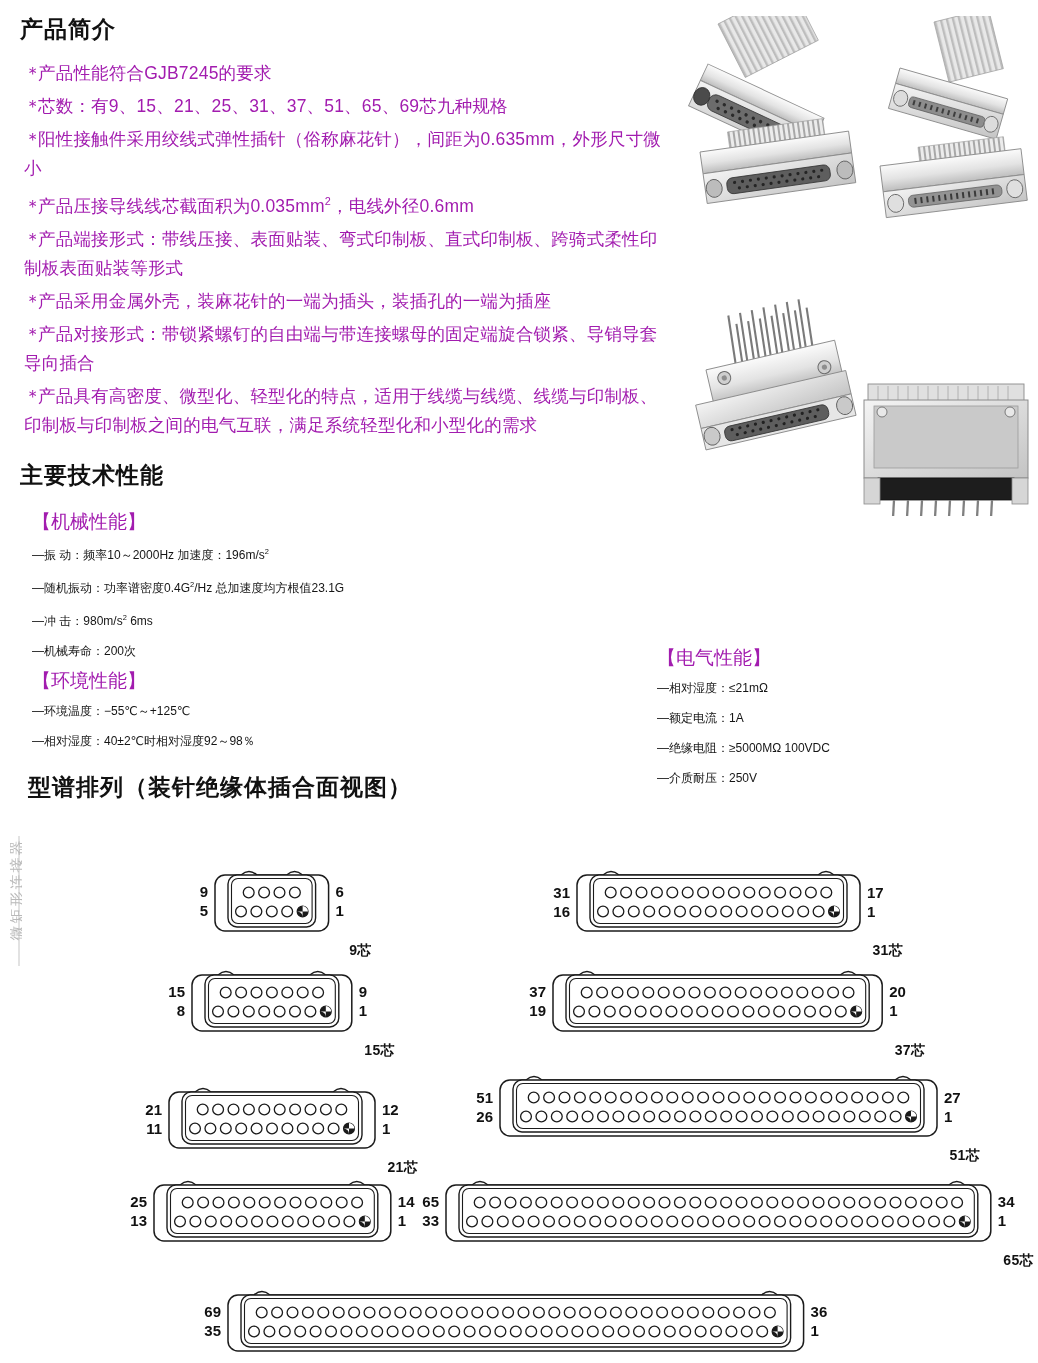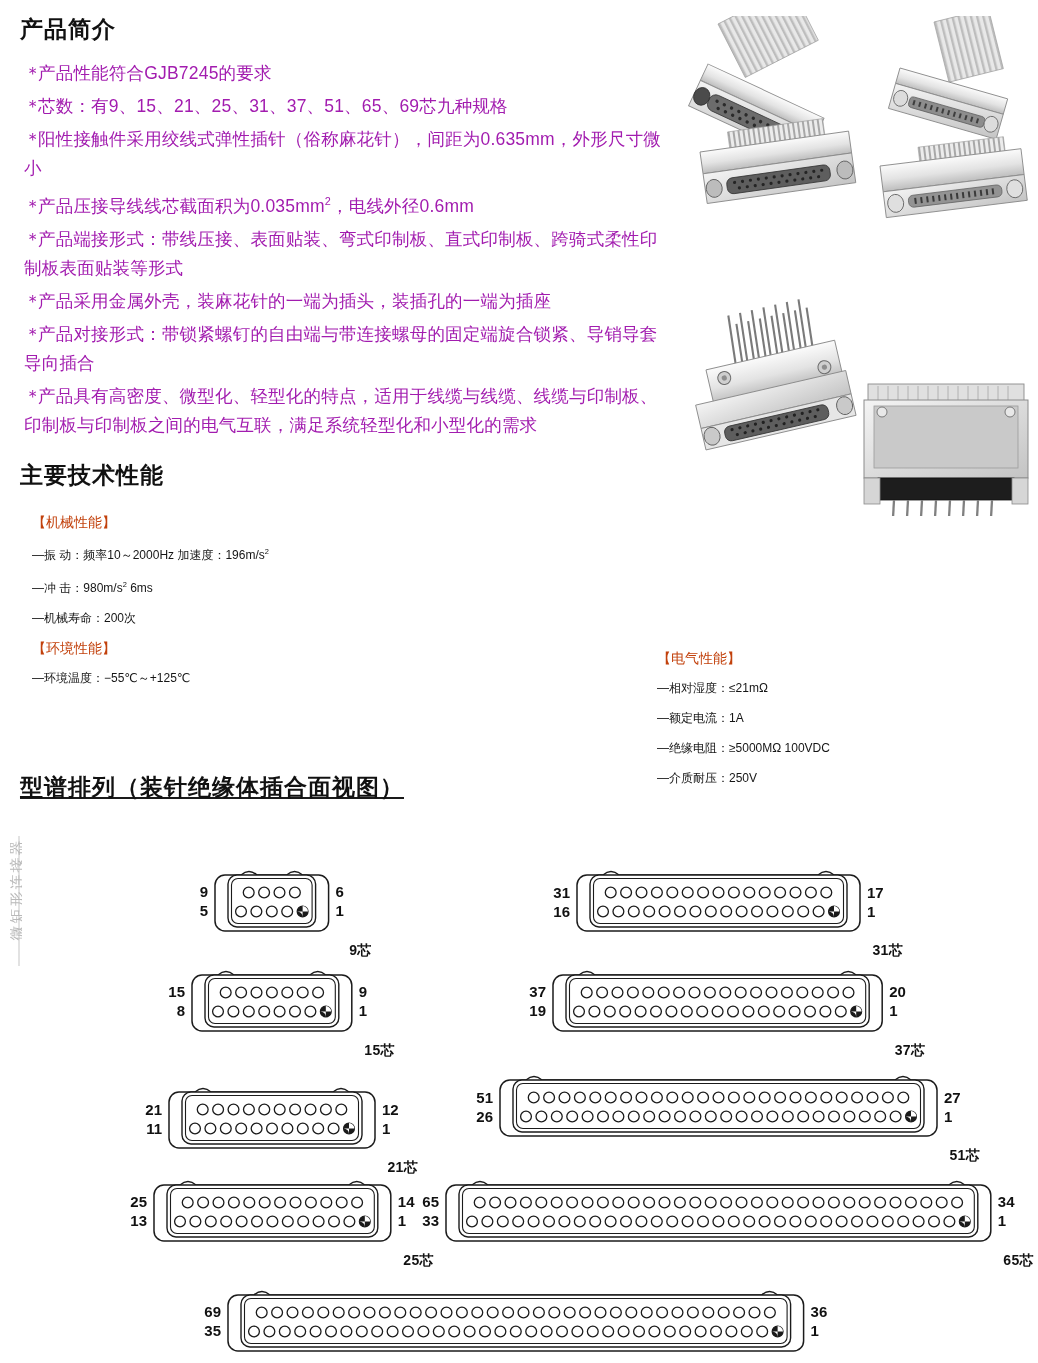--- a/index.html
+++ b/index.html
@@ -60,24 +60,24 @@
   #spec-title { margin-bottom: 16px; }
   .spec-cols { position: relative; }
   .spec-col-left { width: 620px; }
   .spec-col-right {
     position: absolute;
     left: 625px;
     top: 136px;
     width: 390px;
   }
   .spec-group-head {
-    font-size: 14px;
+    font-size: 19px;
     line-height: 30px;
     margin-left: 12px;
-    color: #c2410c;
+    color: #a21caf;
   }
   .spec-line {
     font-size: 12px;
     line-height: 30px;
     margin-left: 12px;
     color: #151515;
     white-space: nowrap;
   }
 
   
@@ -86,24 +86,23 @@
     left: 672px;
     top: 16px;
     width: 366px;
     height: 500px;
   }
   #photos svg { display: block; }
 
   
   #pinout-block {
     position: absolute;
-    left: 20px;
+    left: 28px;
     top: 772px;
     width: 1000px;
-    text-decoration: underline;
   }
   #pinout-title { margin-bottom: 10px; }
 
   #pin-canvas {
     position: absolute;
     left: 0px;
     top: 845px;
     width: 1038px;
     height: 518px;
   }
@@ -417,26 +416,28 @@
   </svg>
 </div>
 
 <div id="spec-block">
   <div class="sec-title" id="spec-title">主要技术性能</div>
   <div class="spec-cols">
     <div class="spec-col-left">
       <div class="spec-group-head">【机械性能】</div>
       <div id="mech-lines">
           <div class="spec-line">—振 动：频率10～2000Hz 加速度：196m/s<sup>2</sup></div>
+          <div class="spec-line">—随机振动：功率谱密度0.4G<sup>2</sup>/Hz 总加速度均方根值23.1G</div>
           <div class="spec-line">—冲 击：980m/s<sup>2</sup> 6ms</div>
           <div class="spec-line">—机械寿命：200次</div>
         </div>
       <div class="spec-group-head">【环境性能】</div>
       <div id="env-lines">
           <div class="spec-line">—环境温度：−55℃～+125℃</div>
+          <div class="spec-line">—相对湿度：40±2℃时相对湿度92～98％</div>
         </div>
     </div>
     <div class="spec-col-right">
       <div class="spec-group-head">【电气性能】</div>
       <div id="elec-lines">
           <div class="spec-line">—相对湿度：≤21mΩ</div>
           <div class="spec-line">—额定电流：1A</div>
           <div class="spec-line">—绝缘电阻：≥5000MΩ  100VDC</div>
           <div class="spec-line">—介质耐压：250V</div>
         </div>
@@ -579,21 +580,20 @@
           <circle cx="238.40" cy="46.5" r="5.4" fill="#ffffff" stroke="#1b1b1b" stroke-width="1.3"></circle>
           <circle cx="253.80" cy="46.5" r="5.4" fill="#1b1b1b" stroke="#1b1b1b" stroke-width="1.3"></circle>
           <path d="M253.80,46.5 L253.80,41.1 A5.4,5.4 0 0 1 259.20,46.5 Z" fill="#ffffff"></path>
           <path d="M253.80,46.5 L248.40,46.5 A5.4,5.4 0 0 1 253.80,51.9 Z" fill="#ffffff"></path>
           <text x="36" y="32.5" text-anchor="end" style="font-family:'Liberation Sans',sans-serif;font-size:15px;font-weight:bold;fill:#111">25</text>
           <text x="36" y="51.5" text-anchor="end" style="font-family:'Liberation Sans',sans-serif;font-size:15px;font-weight:bold;fill:#111">13</text>
           <text x="286.8" y="32.5" text-anchor="start" style="font-family:'Liberation Sans',sans-serif;font-size:15px;font-weight:bold;fill:#111">14</text>
           <text x="286.8" y="51.5" text-anchor="start" style="font-family:'Liberation Sans',sans-serif;font-size:15px;font-weight:bold;fill:#111">1</text>
         </svg>
       </div>
-      <div class="conn-caption">25芯</div>
     </div>
     <div class="conn" style="left: 534px; top: 20px; width: 369px;">
       <div>
         <svg width="369" height="76" viewBox="0 0 369 76">
           <path d="M53,66 a10,10 0 0 1 -10,-10 L43,20 a10,10 0 0 1 10,-10 L69,10 q8,-7 16,0 L284,10 q8,-7 16,0 L316,10 a10,10 0 0 1 10,10 L326,56 a10,10 0 0 1 -10,10 Z" fill="#ffffff" stroke="#1b1b1b" stroke-width="1.5"></path>
           <rect x="56" y="10" width="257" height="52" rx="9" fill="#ffffff" stroke="#1b1b1b" stroke-width="1.4"></rect>
           <rect x="59.5" y="13.5" width="250" height="45" rx="6.5" fill="#ffffff" stroke="#1b1b1b" stroke-width="1.1"></rect>
           <circle cx="76.70" cy="27.5" r="5.4" fill="#ffffff" stroke="#1b1b1b" stroke-width="1.3"></circle>
           <circle cx="92.10" cy="27.5" r="5.4" fill="#ffffff" stroke="#1b1b1b" stroke-width="1.3"></circle>
           <circle cx="107.50" cy="27.5" r="5.4" fill="#ffffff" stroke="#1b1b1b" stroke-width="1.3"></circle>

